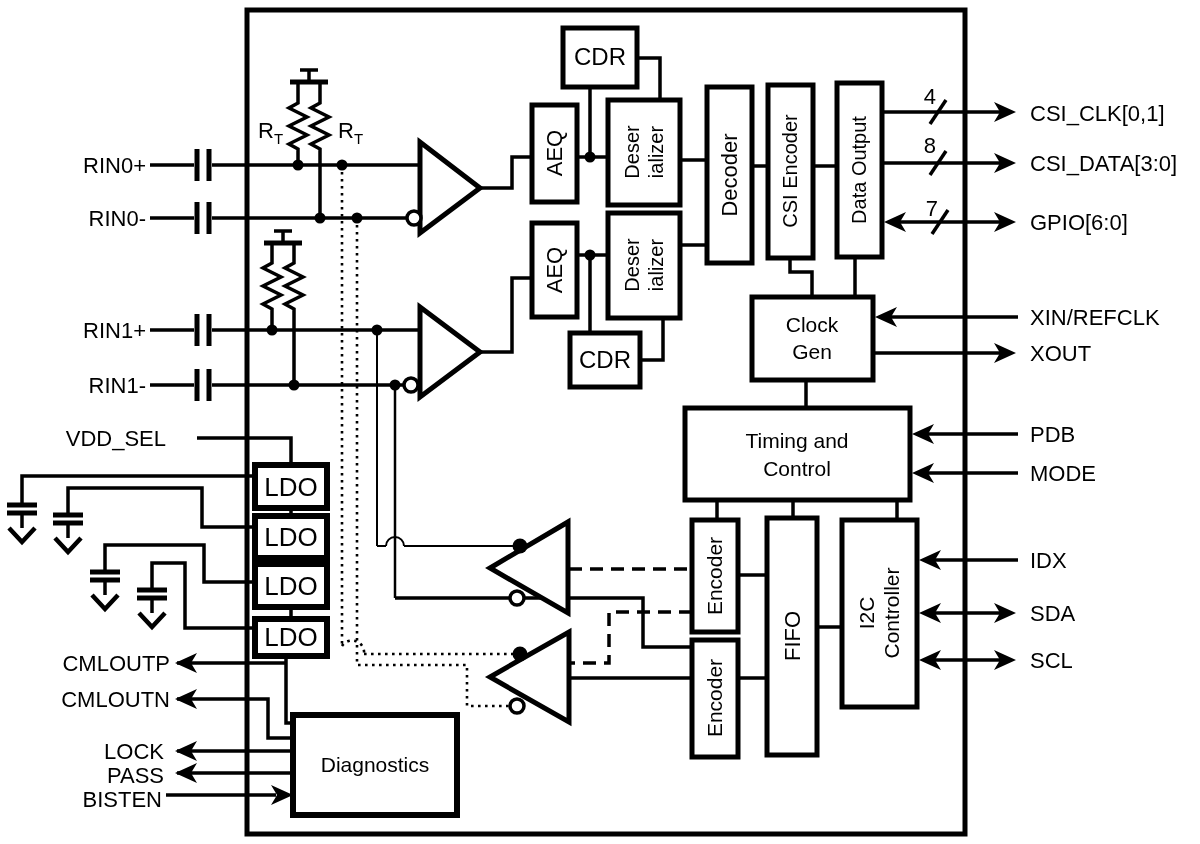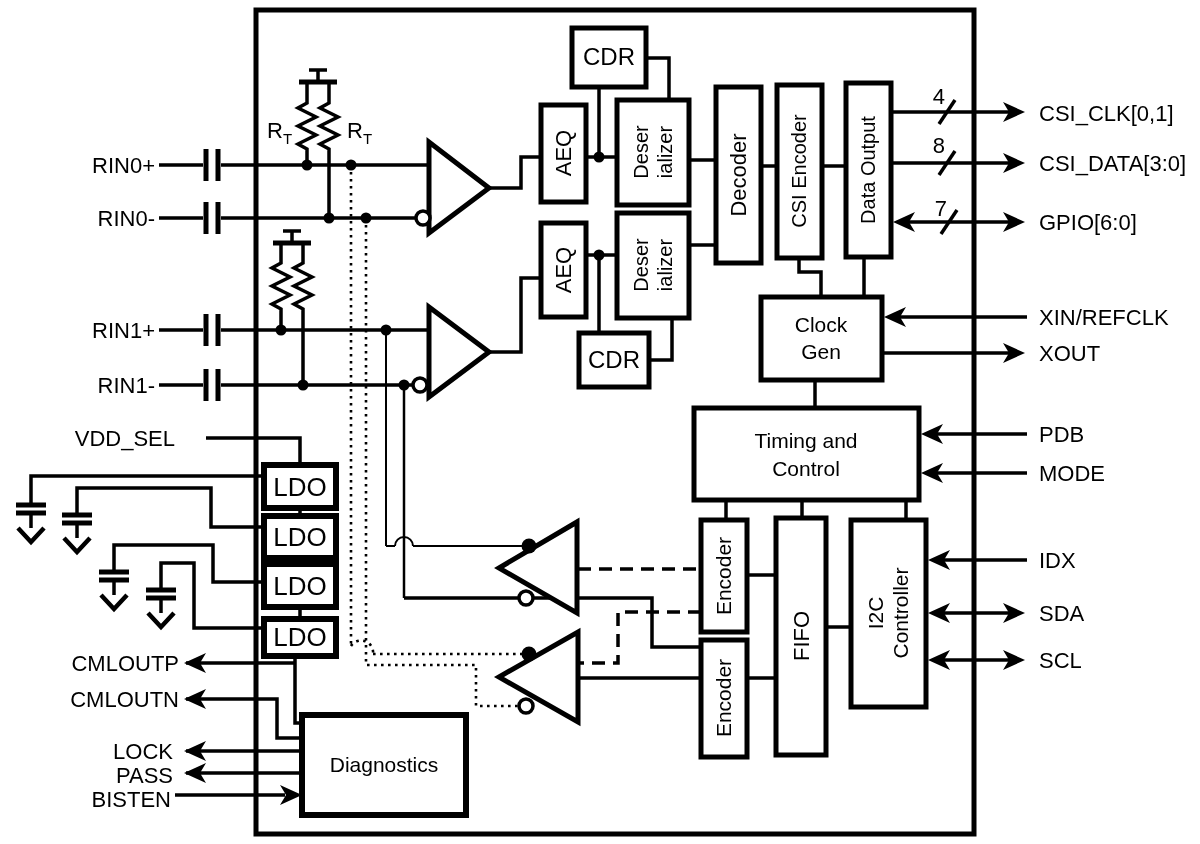--- a/index.html
+++ b/index.html
@@ -1,16 +1,16 @@
 <!DOCTYPE html>
 <html><head>
 <meta charset="utf-8">
 <style>
   html,body{margin:0;padding:0;background:#fff;}
-  .stage{width:1160px;height:844px;position:relative;background:#fff;margin-left:9px;}
+  .stage{width:1160px;height:844px;position:relative;background:#fff;}
   svg{display:block;}
   .t{font-family:"Liberation Sans","DejaVu Sans",sans-serif;fill:#000;}
   .s22{font-size:22px;} .s24{font-size:24px;} .s21{font-size:21px;}
   .s20{font-size:20px;} .s26{font-size:26px;} .s15{font-size:15px;}
   .w{stroke:#000;stroke-width:3.5;fill:none;}
   .w2{stroke:#000;stroke-width:2;fill:none;}
   .w25{stroke:#000;stroke-width:2.5;fill:none;}
   .plate{stroke:#000;stroke-width:5;fill:none;}
   .blk{fill:#fff;stroke:#000;stroke-width:5;}
   .blk6{fill:#fff;stroke:#000;stroke-width:6;}

